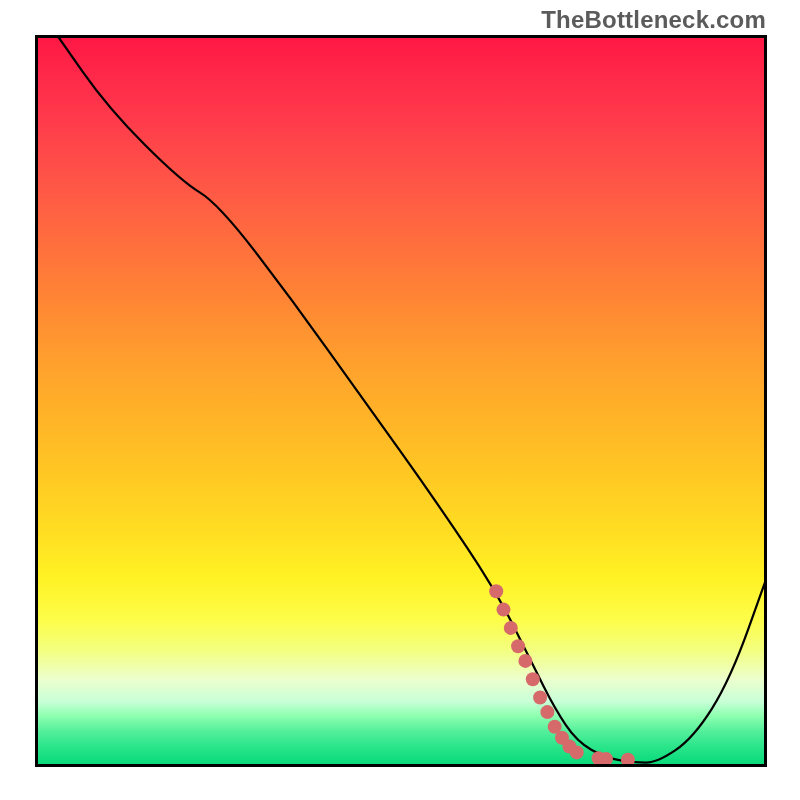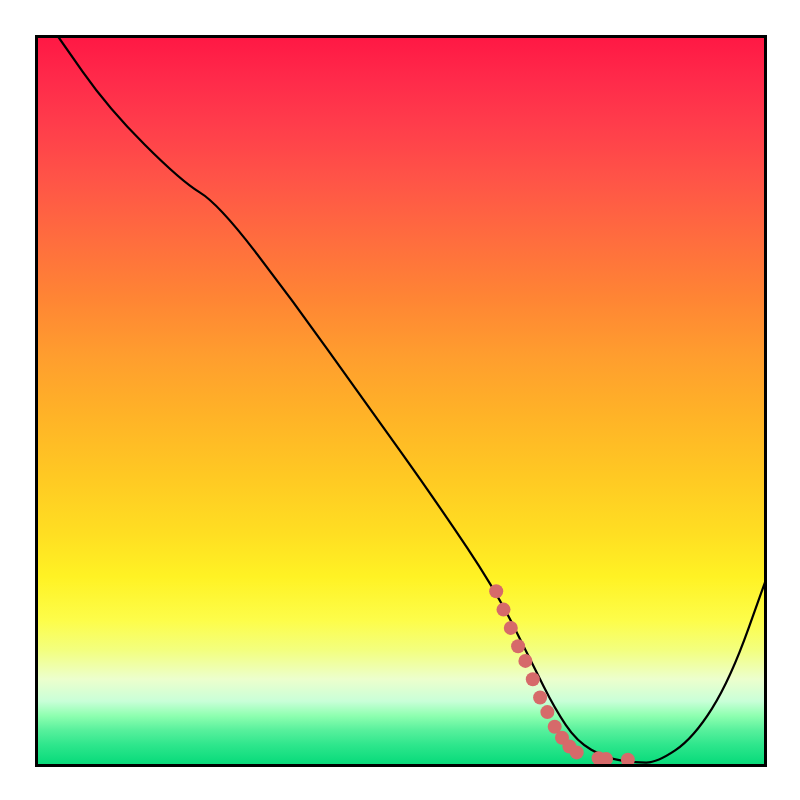--- a/index.html
+++ b/index.html
@@ -74,20 +74,21 @@
     color: #5b5b5b;
     letter-spacing: 0.2px;
     user-select: none;
   }
 </style>
 </head>
 <body>
 
 <div class="stage">
 
+  <div class="watermark">TheBottleneck.com</div>
 
   <div class="plot-area">
     <div class="gradient"></div>
 
     <svg class="curve" viewBox="0 0 732 732" preserveAspectRatio="none">
       <g>
         <path id="curve-path" fill="none" stroke="#000000" stroke-width="2.2" stroke-linejoin="round" stroke-linecap="round" d="M 22.0 0.0 Q 22.0 0.0 47.6 36.6 Q 73.2 73.2 109.8 109.8 Q 146.4 146.4 164.7 157.4 Q 183.0 168.4 219.6 215.9 Q 256.2 263.5 292.8 314.8 Q 329.4 366.0 366.0 417.2 Q 402.6 468.5 431.9 512.4 Q 461.2 556.3 479.5 592.9 Q 497.8 629.5 508.7 651.5 Q 519.7 673.4 530.7 689.9 Q 541.7 706.4 556.3 714.8 Q 571.0 723.2 585.6 725.4 Q 600.2 727.6 611.2 727.6 Q 622.2 727.6 640.5 715.2 Q 658.8 702.7 677.1 673.4 Q 695.4 644.2 713.7 592.9 T 732.0 541.7"></path>
       </g>
       <g id="dots-group">
           <circle cx="461.2" cy="556.3" r="7" fill="#d66a6a"></circle>

